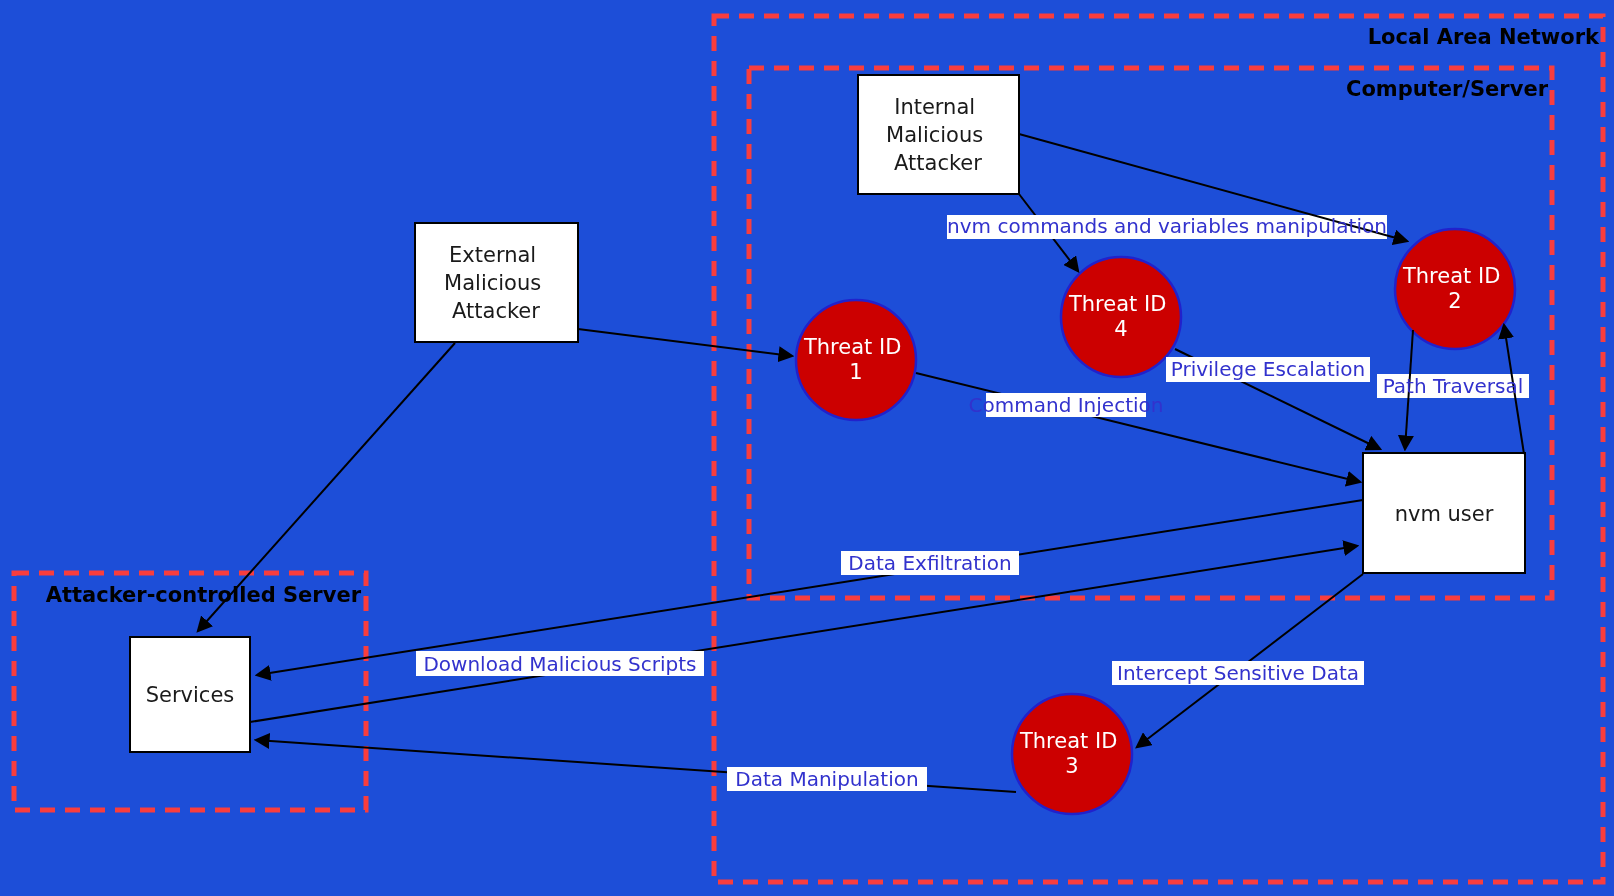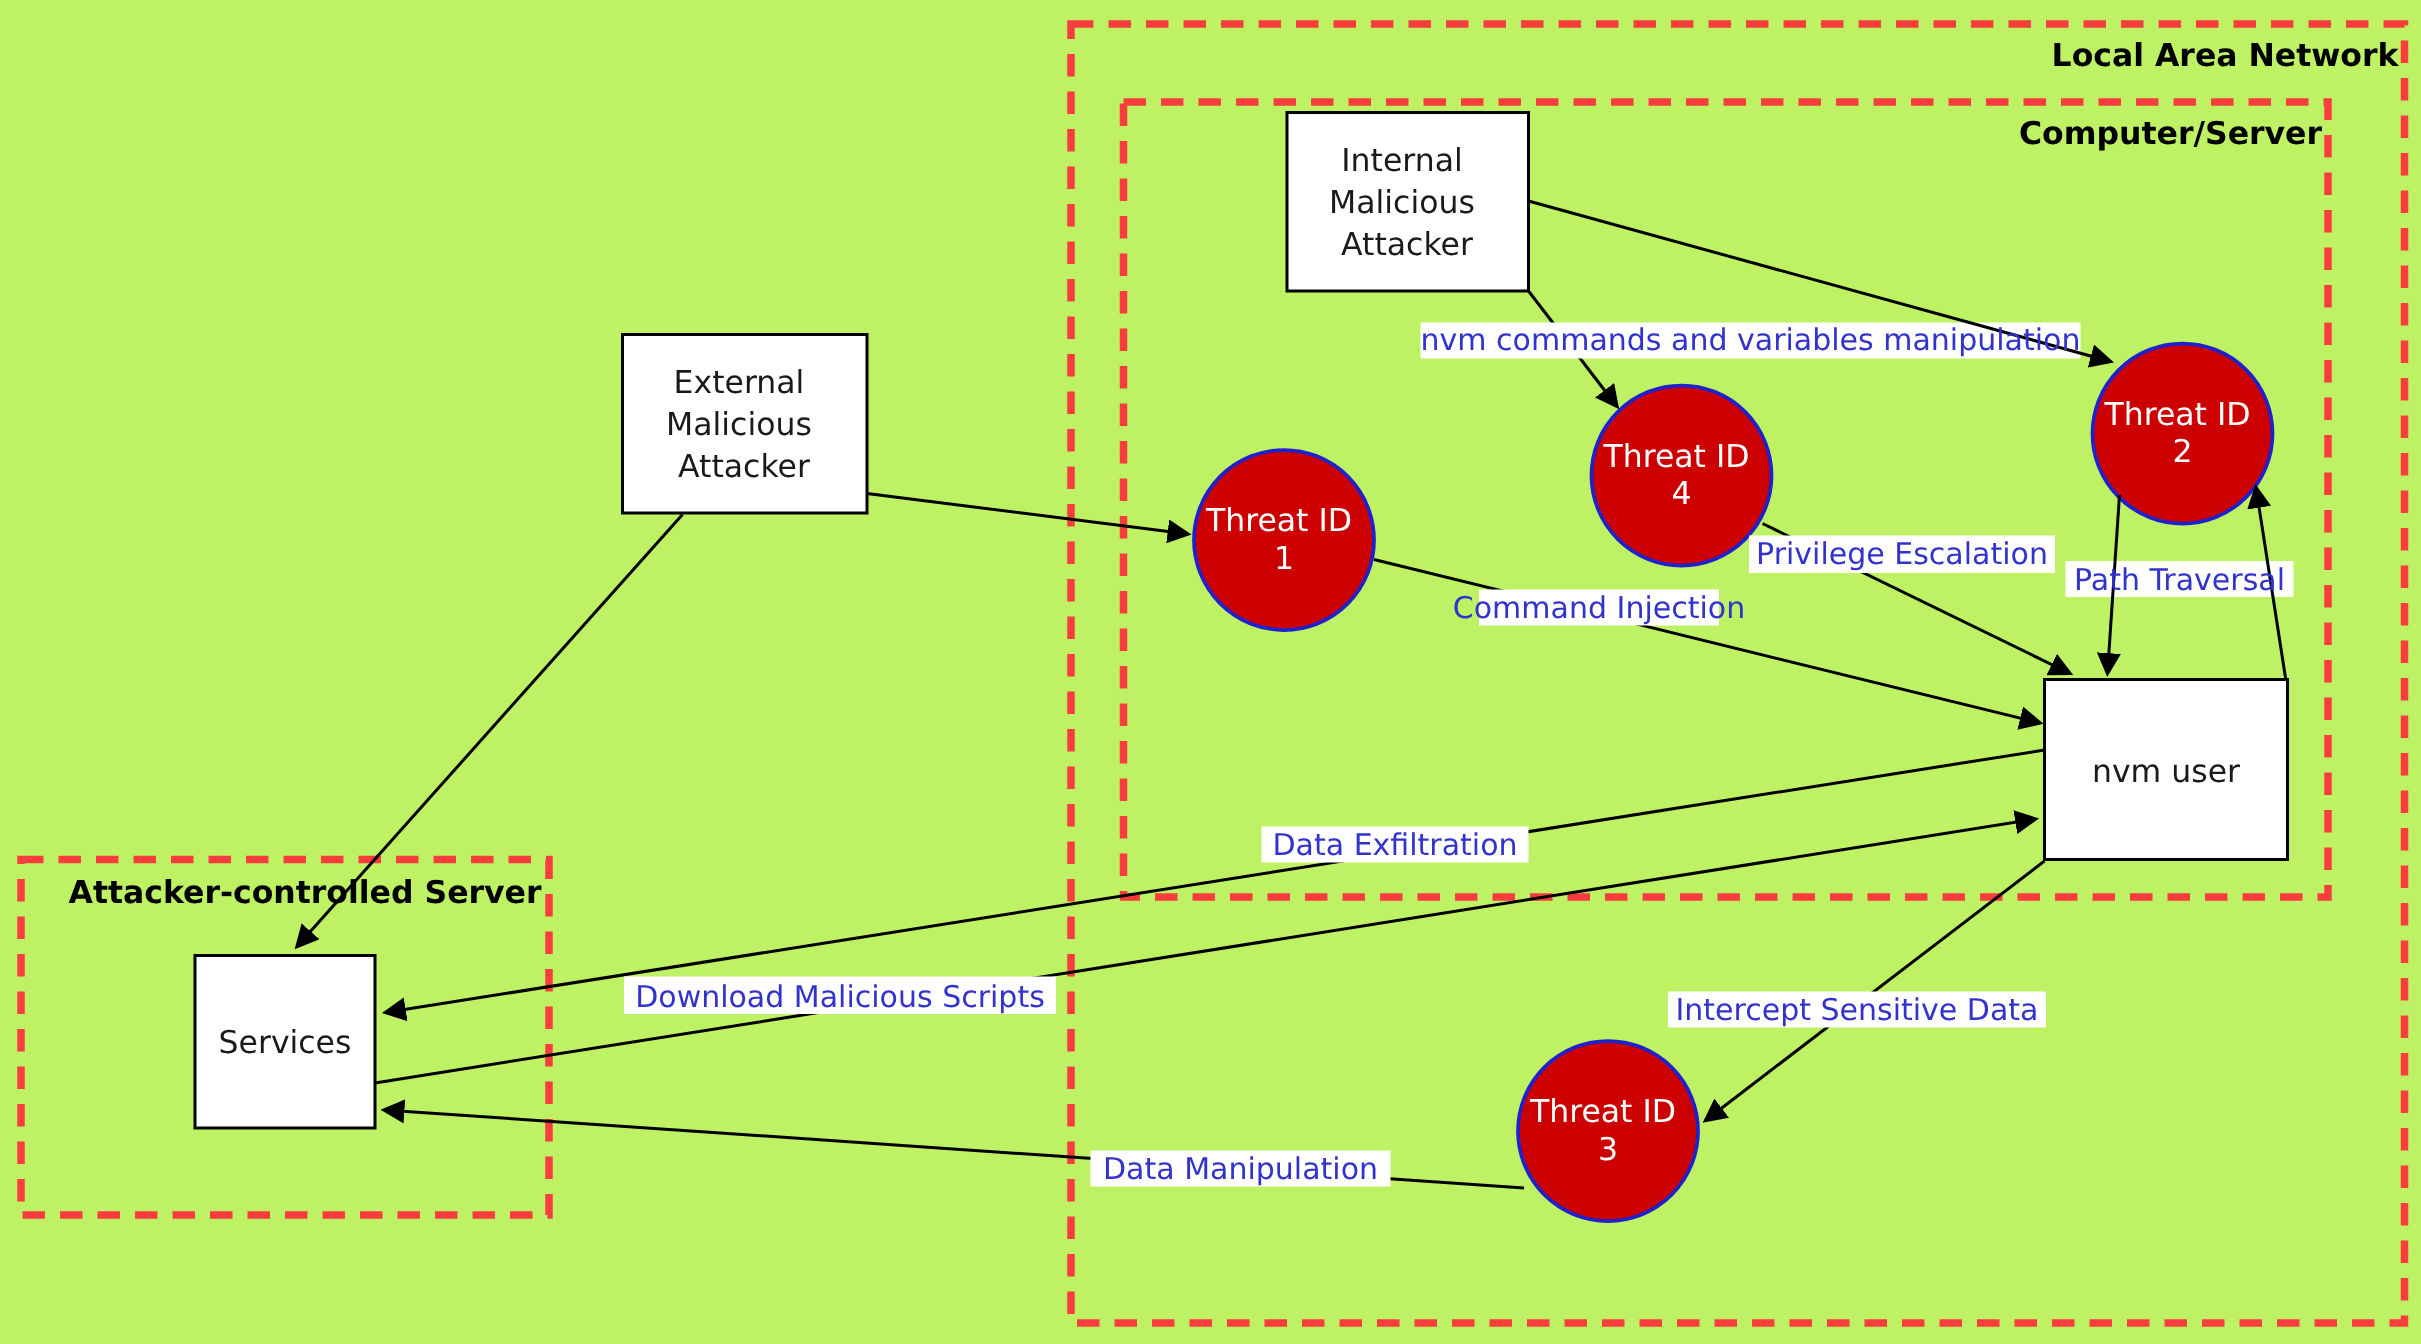--- a/index.html
+++ b/index.html
@@ -3,21 +3,21 @@
 <meta charset="utf-8">
 <style>
   :root{
     --red:#f93d3d;
     --threat-fill:#cc0000;
     --threat-border:#2121cc;
     --blue-label:#3232cd;
     --ink:#000000;
   }
   html,body{margin:0;padding:0;background:#ffffff;}
-  .stage{width:1614px;height:896px;position:relative;background:#bef264;overflow:hidden;}
+  .stage{width:1614px;height:896px;position:relative;background:#1d4ed8;overflow:hidden;}
   svg{display:block;}
   svg text{font-family:"DejaVu Sans", sans-serif;}
   .boundary{fill:none;stroke:var(--red);stroke-width:5;stroke-dasharray:15 10;}
   .btitle{font-size:21px;font-weight:bold;fill:var(--ink);}
   .node-rect{fill:#ffffff;stroke:#000000;stroke-width:2;}
   .node-label{font-size:21px;fill:#1a1a1a;}
   .edge{stroke:#000000;stroke-width:2;fill:none;}
   .label-bg{fill:#ffffff;}
   .edge-label{font-size:20px;fill:var(--blue-label);}
   .threat-circle{fill:var(--threat-fill);stroke:var(--threat-border);stroke-width:2.5;}

